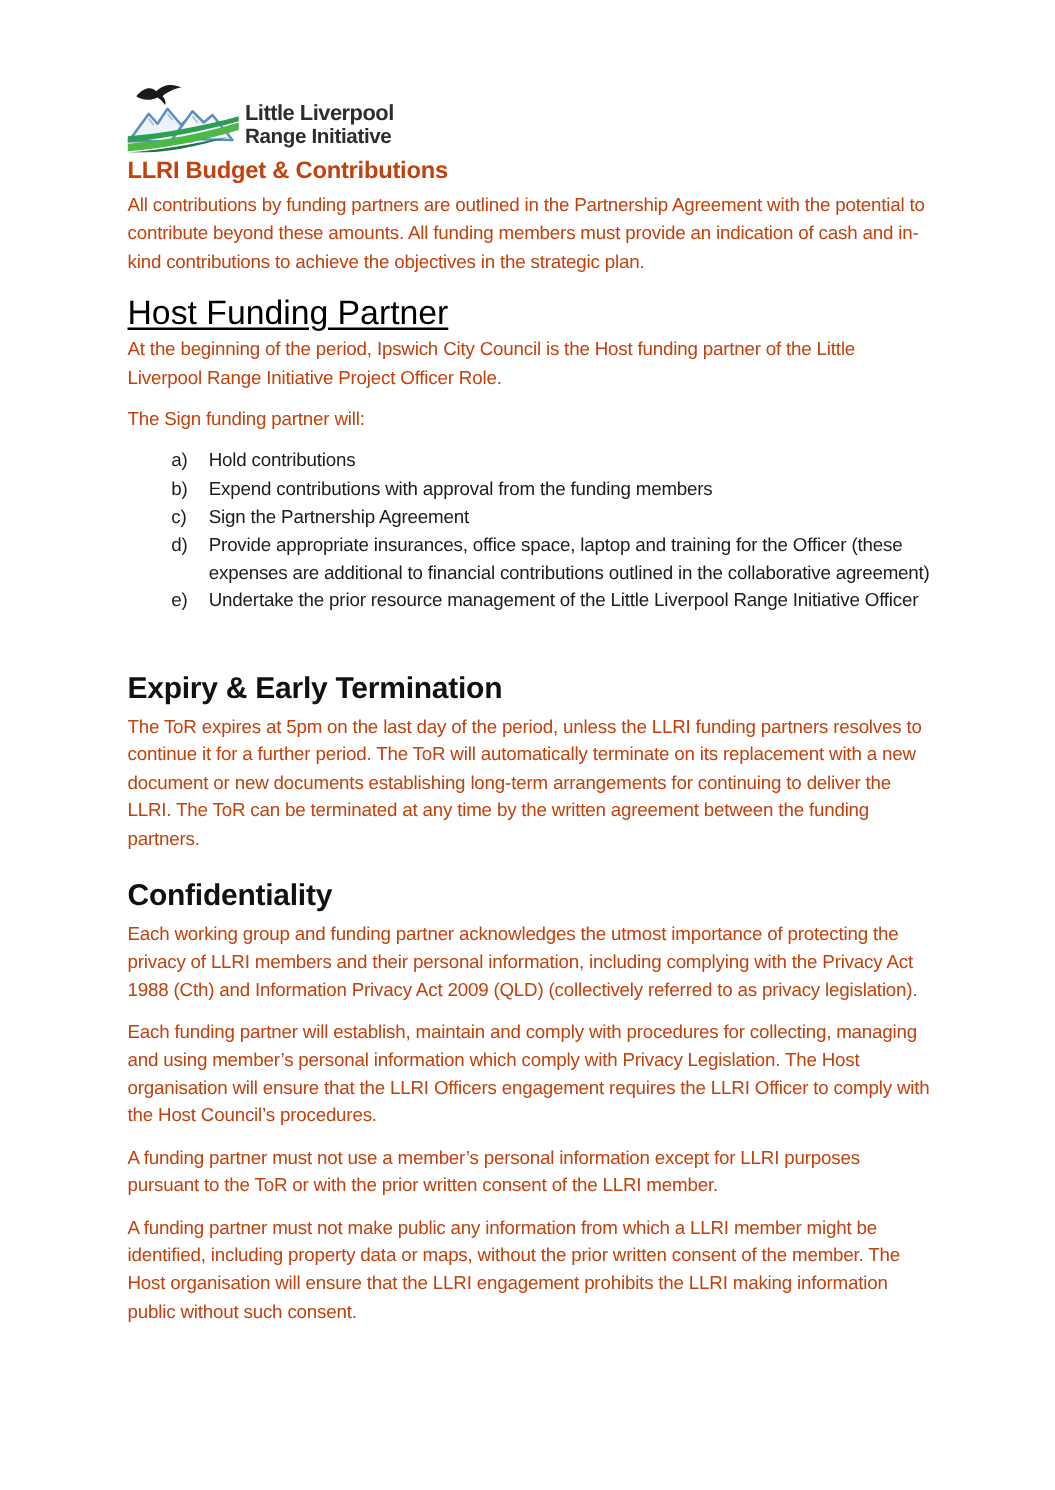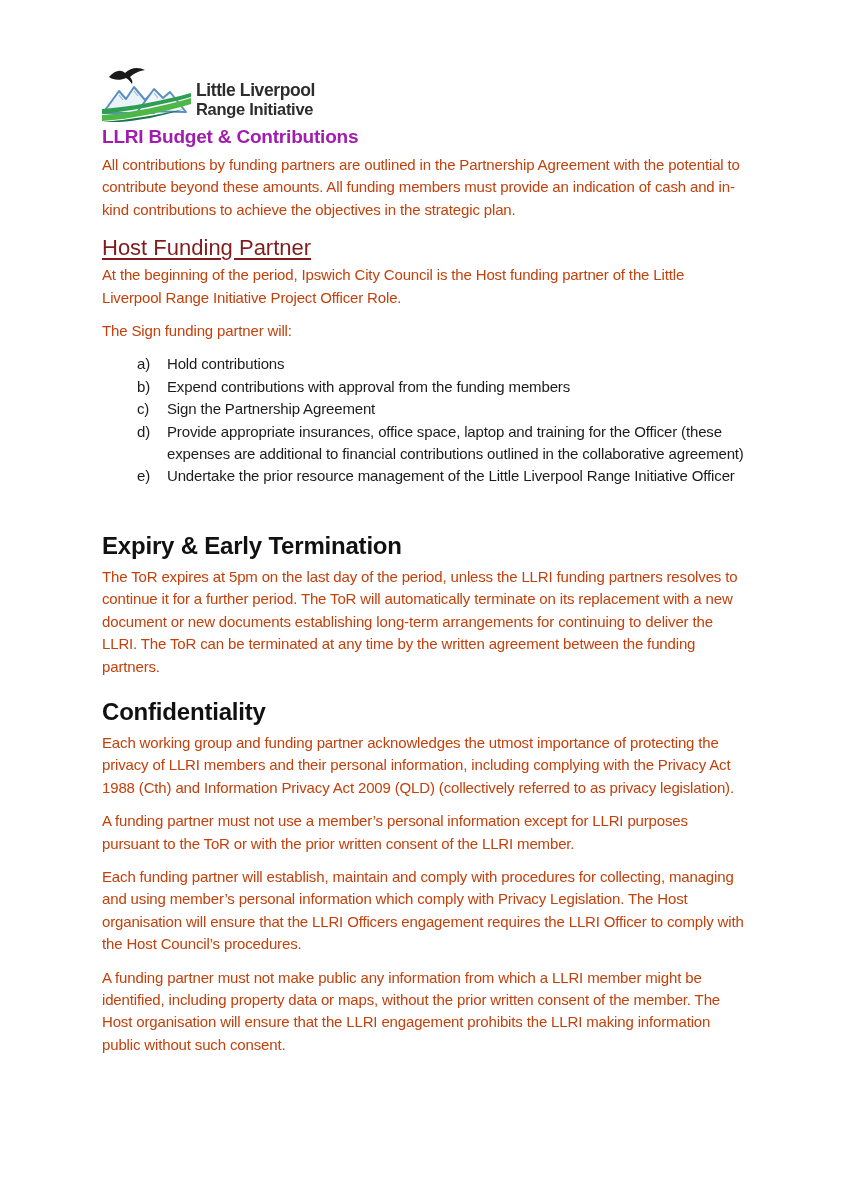--- a/index.html
+++ b/index.html
@@ -49,28 +49,28 @@
     font-size: 16.5px;
     font-weight: 700;
     color: #2d2d2d;
     letter-spacing: -0.3px;
     margin-top: 1px;
   }
   
   .h-budget {
     font-size: 19px;
     font-weight: 700;
-    color: #a21caf;
+    color: #c2410c;
     letter-spacing: -0.2px;
     margin: 2px 0 6px 0;
   }
   .h-underlined {
-    font-size: 22px;
+    font-size: 27px;
     font-weight: 400;
-    color: #7f1d1d;
+    color: #000000;
     text-decoration: underline;
     text-underline-offset: 3px;
     margin: 14px 0 3px 0;
   }
   .h-section {
     font-size: 24px;
     font-weight: 700;
     color: #111;
     letter-spacing: -0.2px;
     margin: 20px 0 6px 0;
@@ -160,18 +160,18 @@
         <span class="marker">e)</span>
         <span class="li-text">Undertake the prior resource management of the Little Liverpool Range Initiative Officer</span>
       </div>
     </div>
 
     <h1 class="h-section extra-top">Expiry &amp; Early Termination</h1>
     <p class="body-text">The ToR expires at 5pm on the last day of the period, unless the LLRI funding partners resolves to continue it for a further period. The ToR will automatically terminate on its replacement with a new document or new documents establishing long-term arrangements for continuing to deliver the LLRI. The ToR can be terminated at any time by the written agreement between the funding partners.</p>
 
     <h1 class="h-section">Confidentiality</h1>
     <p class="body-text">Each working group and funding partner acknowledges the utmost importance of protecting the privacy of LLRI members and their personal information, including complying with the Privacy Act 1988 (Cth) and Information Privacy Act 2009 (QLD) (collectively referred to as privacy legislation).</p>
+    <p class="body-text">Each funding partner will establish, maintain and comply with procedures for collecting, managing and using member’s personal information which comply with Privacy Legislation. The Host organisation will ensure that the LLRI Officers engagement requires the LLRI Officer to comply with the Host Council’s procedures.</p>
     <p class="body-text">A funding partner must not use a member’s personal information except for LLRI purposes pursuant to the ToR or with the prior written consent of the LLRI member.</p>
-    <p class="body-text">Each funding partner will establish, maintain and comply with procedures for collecting, managing and using member’s personal information which comply with Privacy Legislation. The Host organisation will ensure that the LLRI Officers engagement requires the LLRI Officer to comply with the Host Council’s procedures.</p>
     <p class="body-text">A funding partner must not make public any information from which a LLRI member might be identified, including property data or maps, without the prior written consent of the member. The Host organisation will ensure that the LLRI engagement prohibits the LLRI making information public without such consent.</p>
 
   </div>
 </div>
 
 </body></html>

